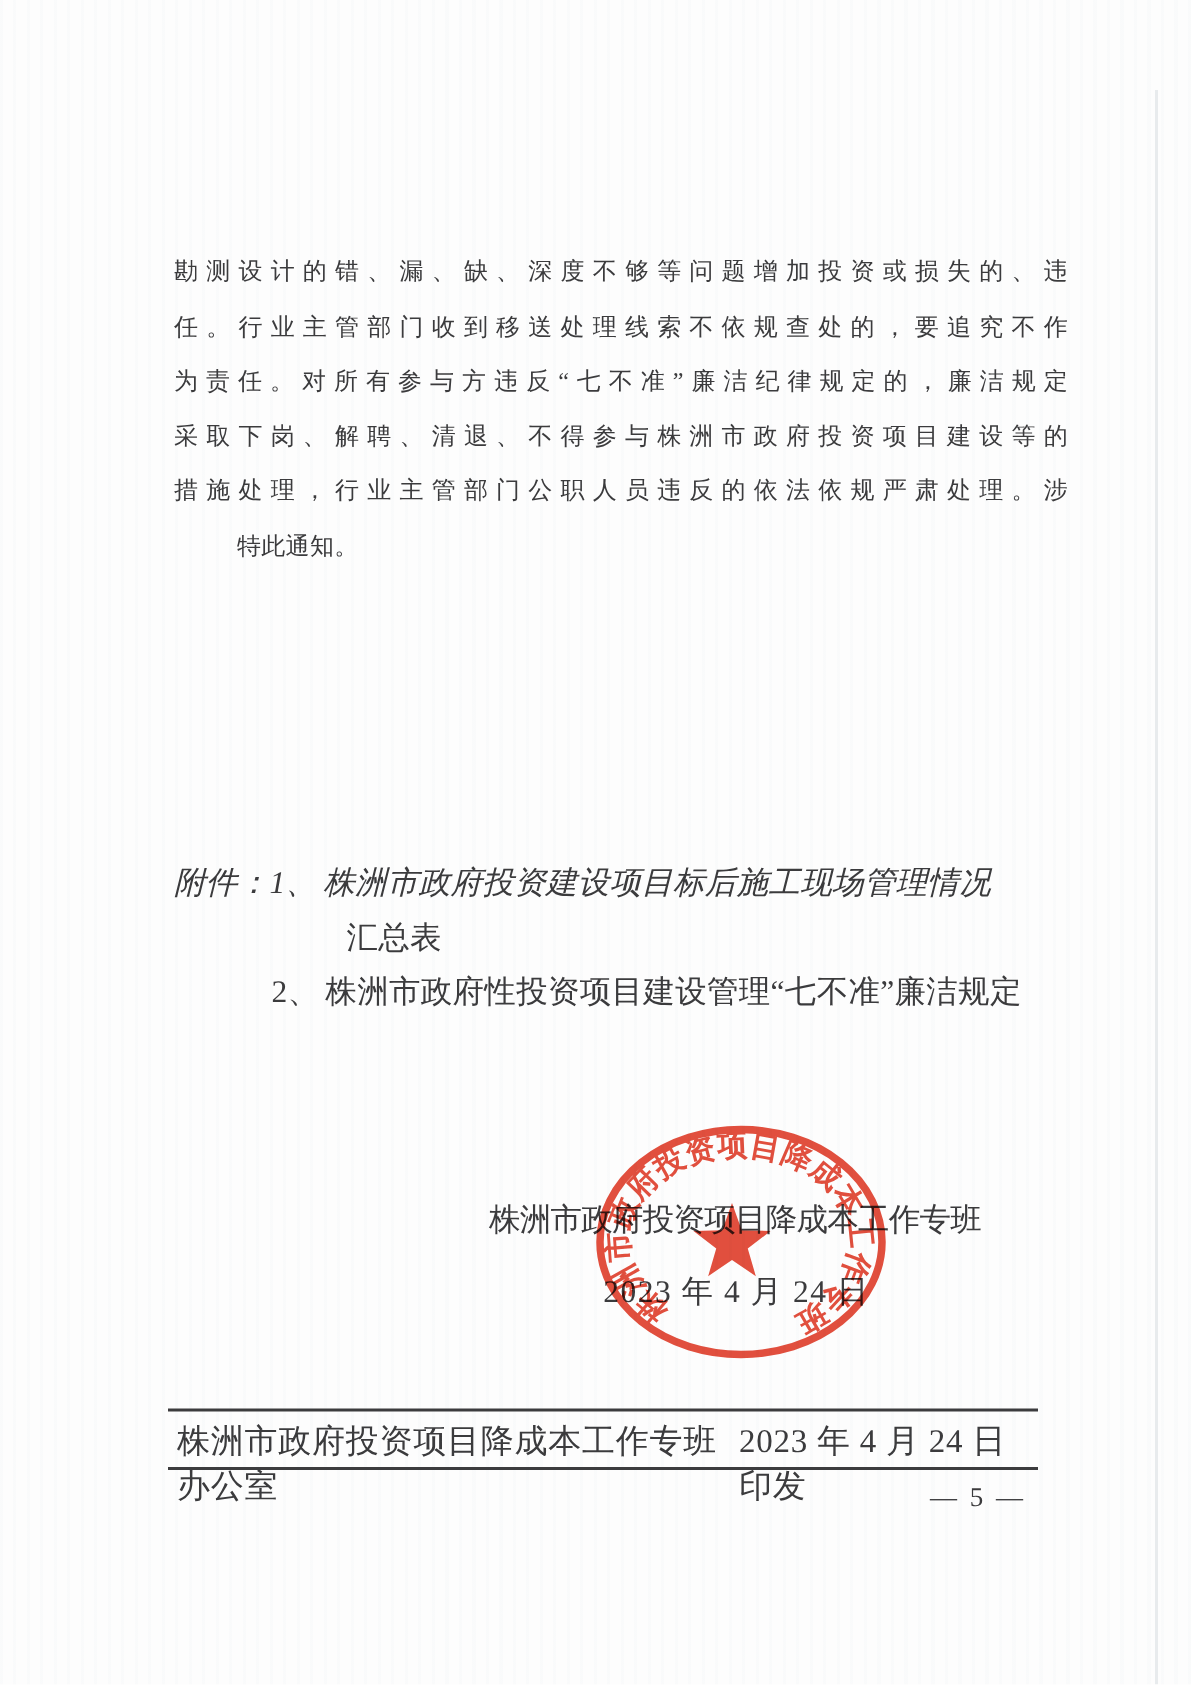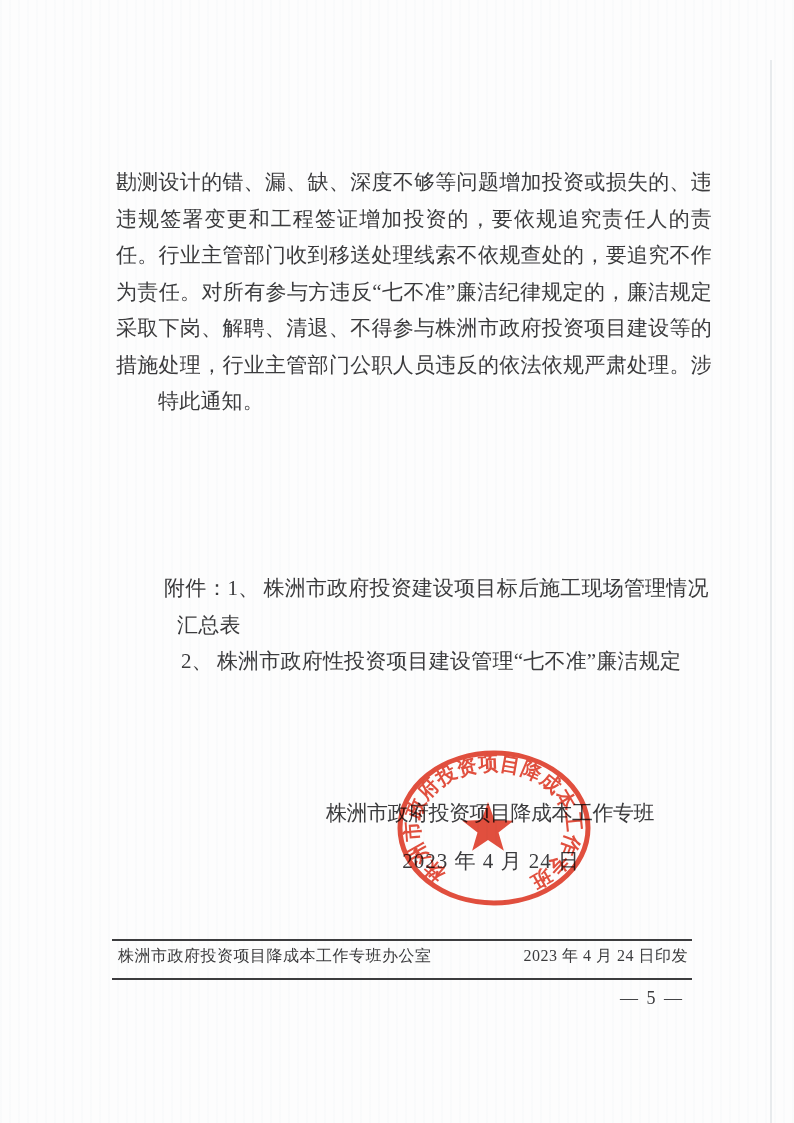--- a/index.html
+++ b/index.html
@@ -14,37 +14,37 @@
       repeating-linear-gradient(90deg, rgba(205,218,226,0.07) 0 2px, rgba(255,255,255,0) 2px 9px),
       #fdfdfd;
   }
   .scan-edge{
     position:absolute;left:770px;top:60px;width:2px;height:1063px;
     background:rgba(140,155,168,0.18);
   }
   
   .doc-body{
     position:absolute;left:116px;top:164px;width:596px;
-    font-size:21px;line-height:36.5px;color:#3b3b3d;
+    font-size:16px;line-height:36.5px;color:#3b3b3d;
     letter-spacing:0.2px;
   }
   .line{white-space:nowrap;}
   .line.full{
     white-space:normal;
     text-align:justify;text-align-last:justify;
     text-justify:inter-ideograph;
   }
   .line.indent{padding-left:42px;font-family:Liberation Serif, serif;}
   
   .attachments{
     position:absolute;left:116px;top:570px;width:640px;
     font-size:21px;line-height:36.5px;color:#3b3b3d;letter-spacing:0.2px;
   }
-  .att-row1{margin-left:48px;white-space:nowrap;}
-  .att-row2{margin-left:61px;white-space:nowrap;}
+  .att-row1{white-space:nowrap;font-style:italic;}
+  .att-row2{margin-left:115px;white-space:nowrap;}
   .att-row3{margin-left:65px;white-space:nowrap;}
   .att-no{margin-right:4px;}
   
   .signature{
     position:absolute;left:326px;top:799px;width:330px;
     font-size:21px;color:#3b3b3d;
   }
   .sig-org{white-space:nowrap;letter-spacing:-0.5px;}
   .sig-date{margin-top:20px;text-align:center;letter-spacing:1px;}
   
@@ -52,38 +52,37 @@
     position:absolute;left:385px;top:738px;width:225px;height:180px;
     mix-blend-mode:multiply;opacity:0.92;
   }
   
   .rule{position:absolute;left:112px;width:580px;height:2px;background:#3c3c3e;}
   .rule-top{top:939px;}
   .rule-bottom{top:978px;}
   .footer-row{
     position:absolute;left:118px;top:946px;width:570px;
     display:flex;justify-content:space-between;align-items:flex-start;
-    font-size:16px;color:#3b3b3d;letter-spacing:0.5px;
+    font-size:22px;color:#3b3b3d;letter-spacing:0.5px;
   }
   .page-num{
     position:absolute;left:606px;top:988px;width:92px;
     text-align:center;font-size:18px;color:#3b3b3d;letter-spacing:2px;
     white-space:nowrap;
   }
 </style>
 </head>
 <body>
 
 <div class="page">
 
   <div class="scan-edge"></div>
 
   <div class="doc-body">
     <div class="line full">勘测设计的错、漏、缺、深度不够等问题增加投资或损失的、违</div>
-    <div class="line full">违规签署变更和工程签证增加投资的，要依规追究责任人的责</div>
     <div class="line full">任。行业主管部门收到移送处理线索不依规查处的，要追究不作</div>
     <div class="line full">为责任。对所有参与方违反“七不准”廉洁纪律规定的，廉洁规定</div>
     <div class="line full">采取下岗、解聘、清退、不得参与株洲市政府投资项目建设等的</div>
     <div class="line full">措施处理，行业主管部门公职人员违反的依法依规严肃处理。涉</div>
     <div class="line indent">特此通知。</div>
   </div>
 
   <div class="attachments">
     <div class="att-row1">
       <span>附件：</span><span class="att-no">1、</span><span>株洲市政府投资建设项目标后施工现场管理情况</span>

